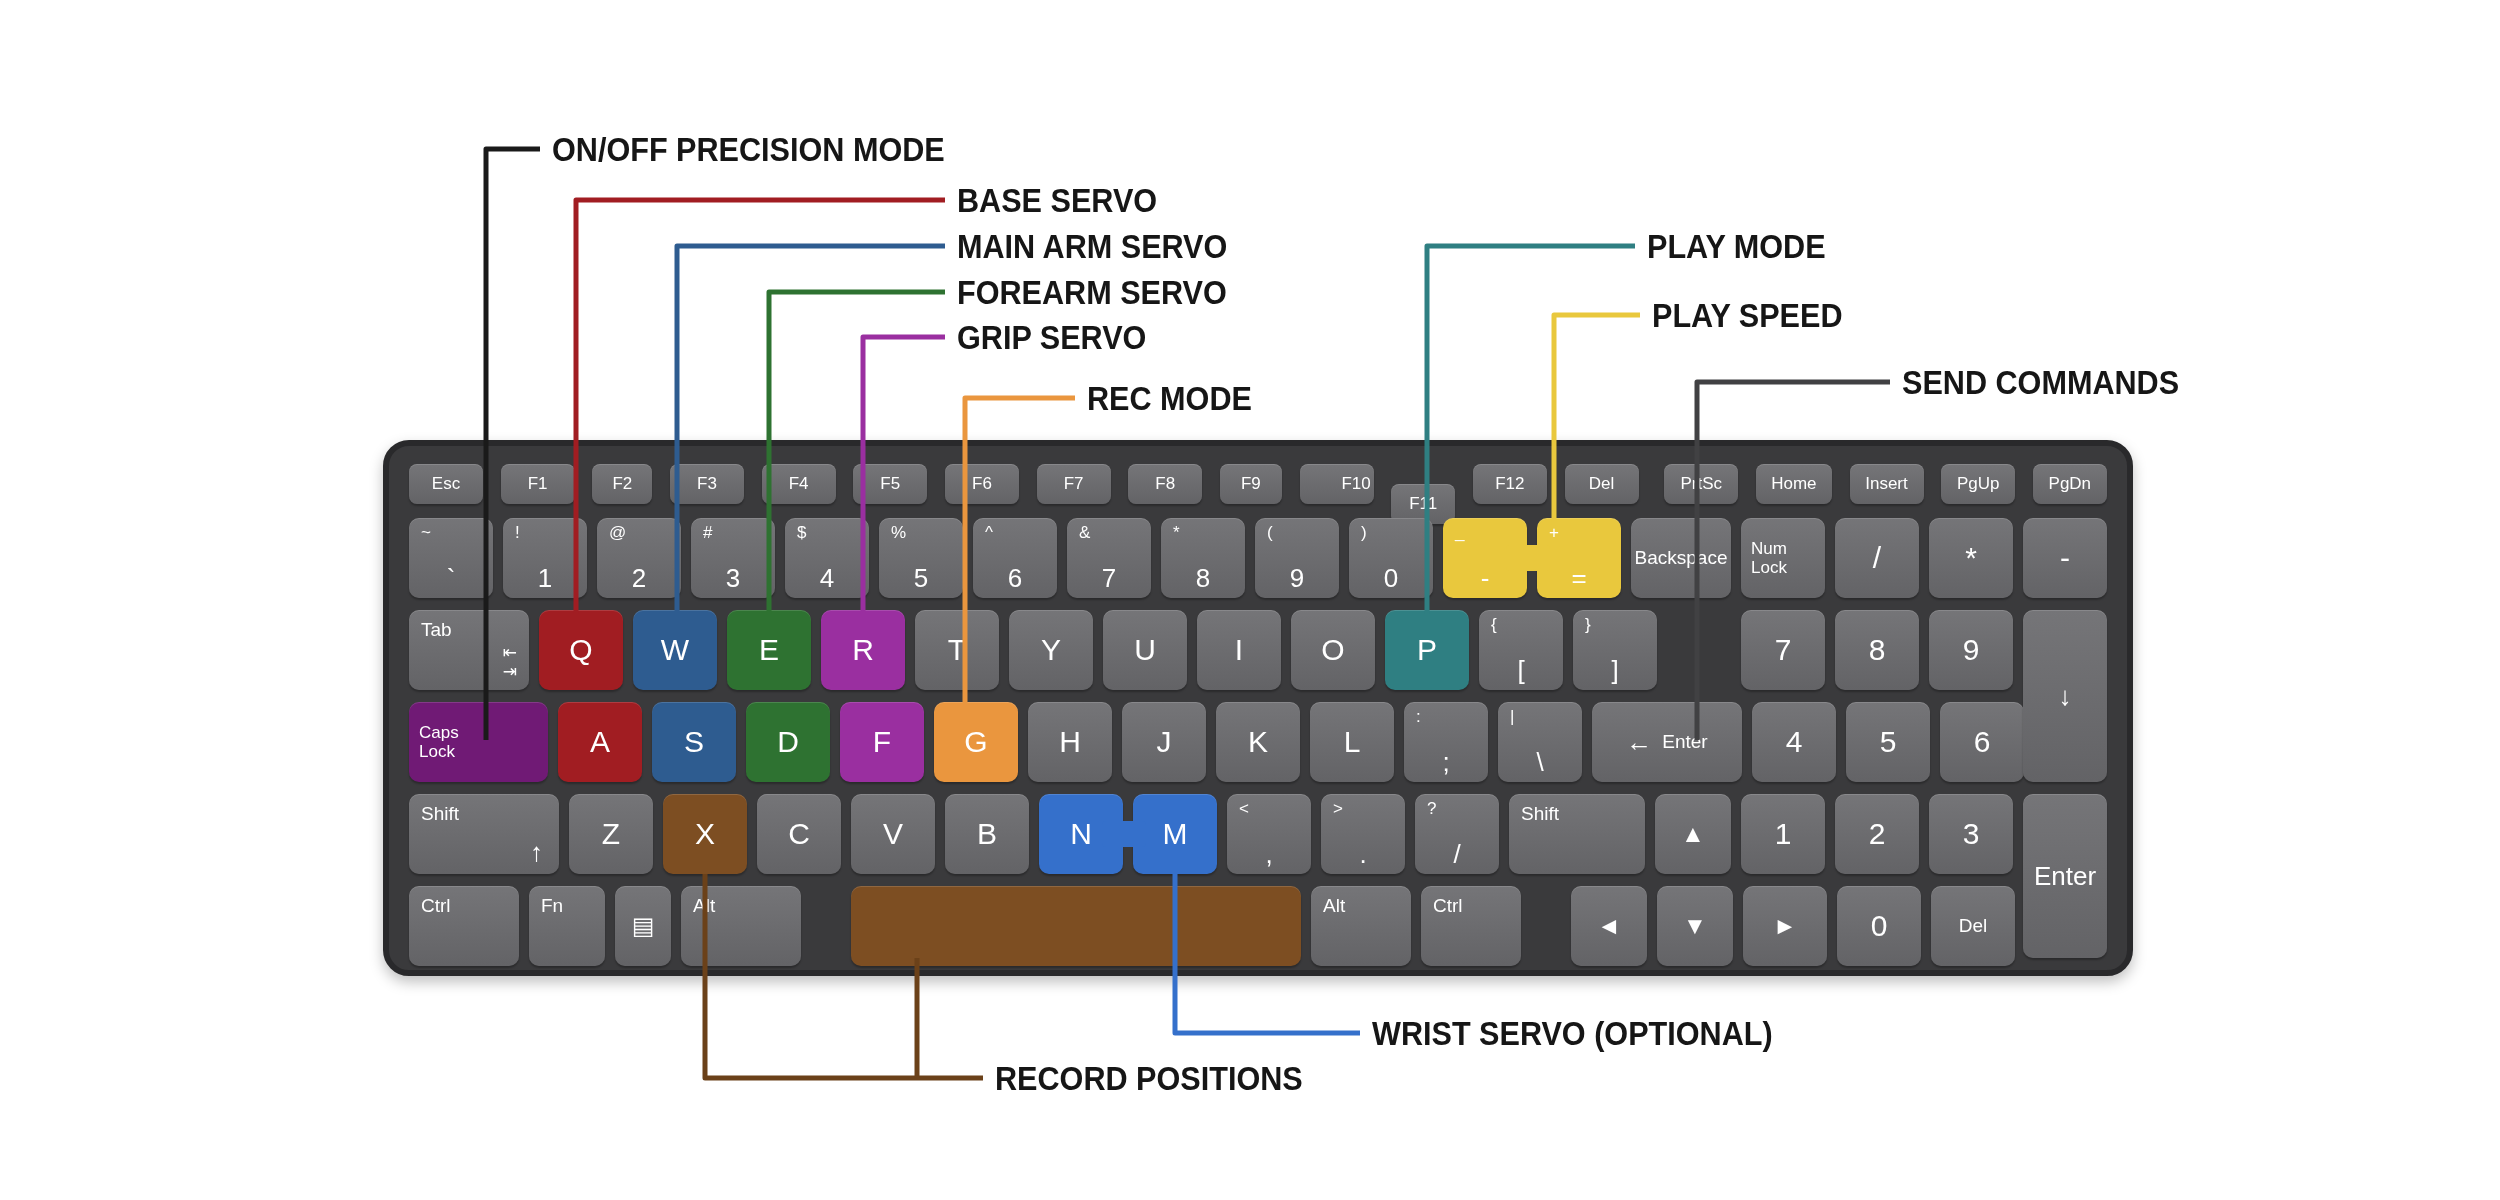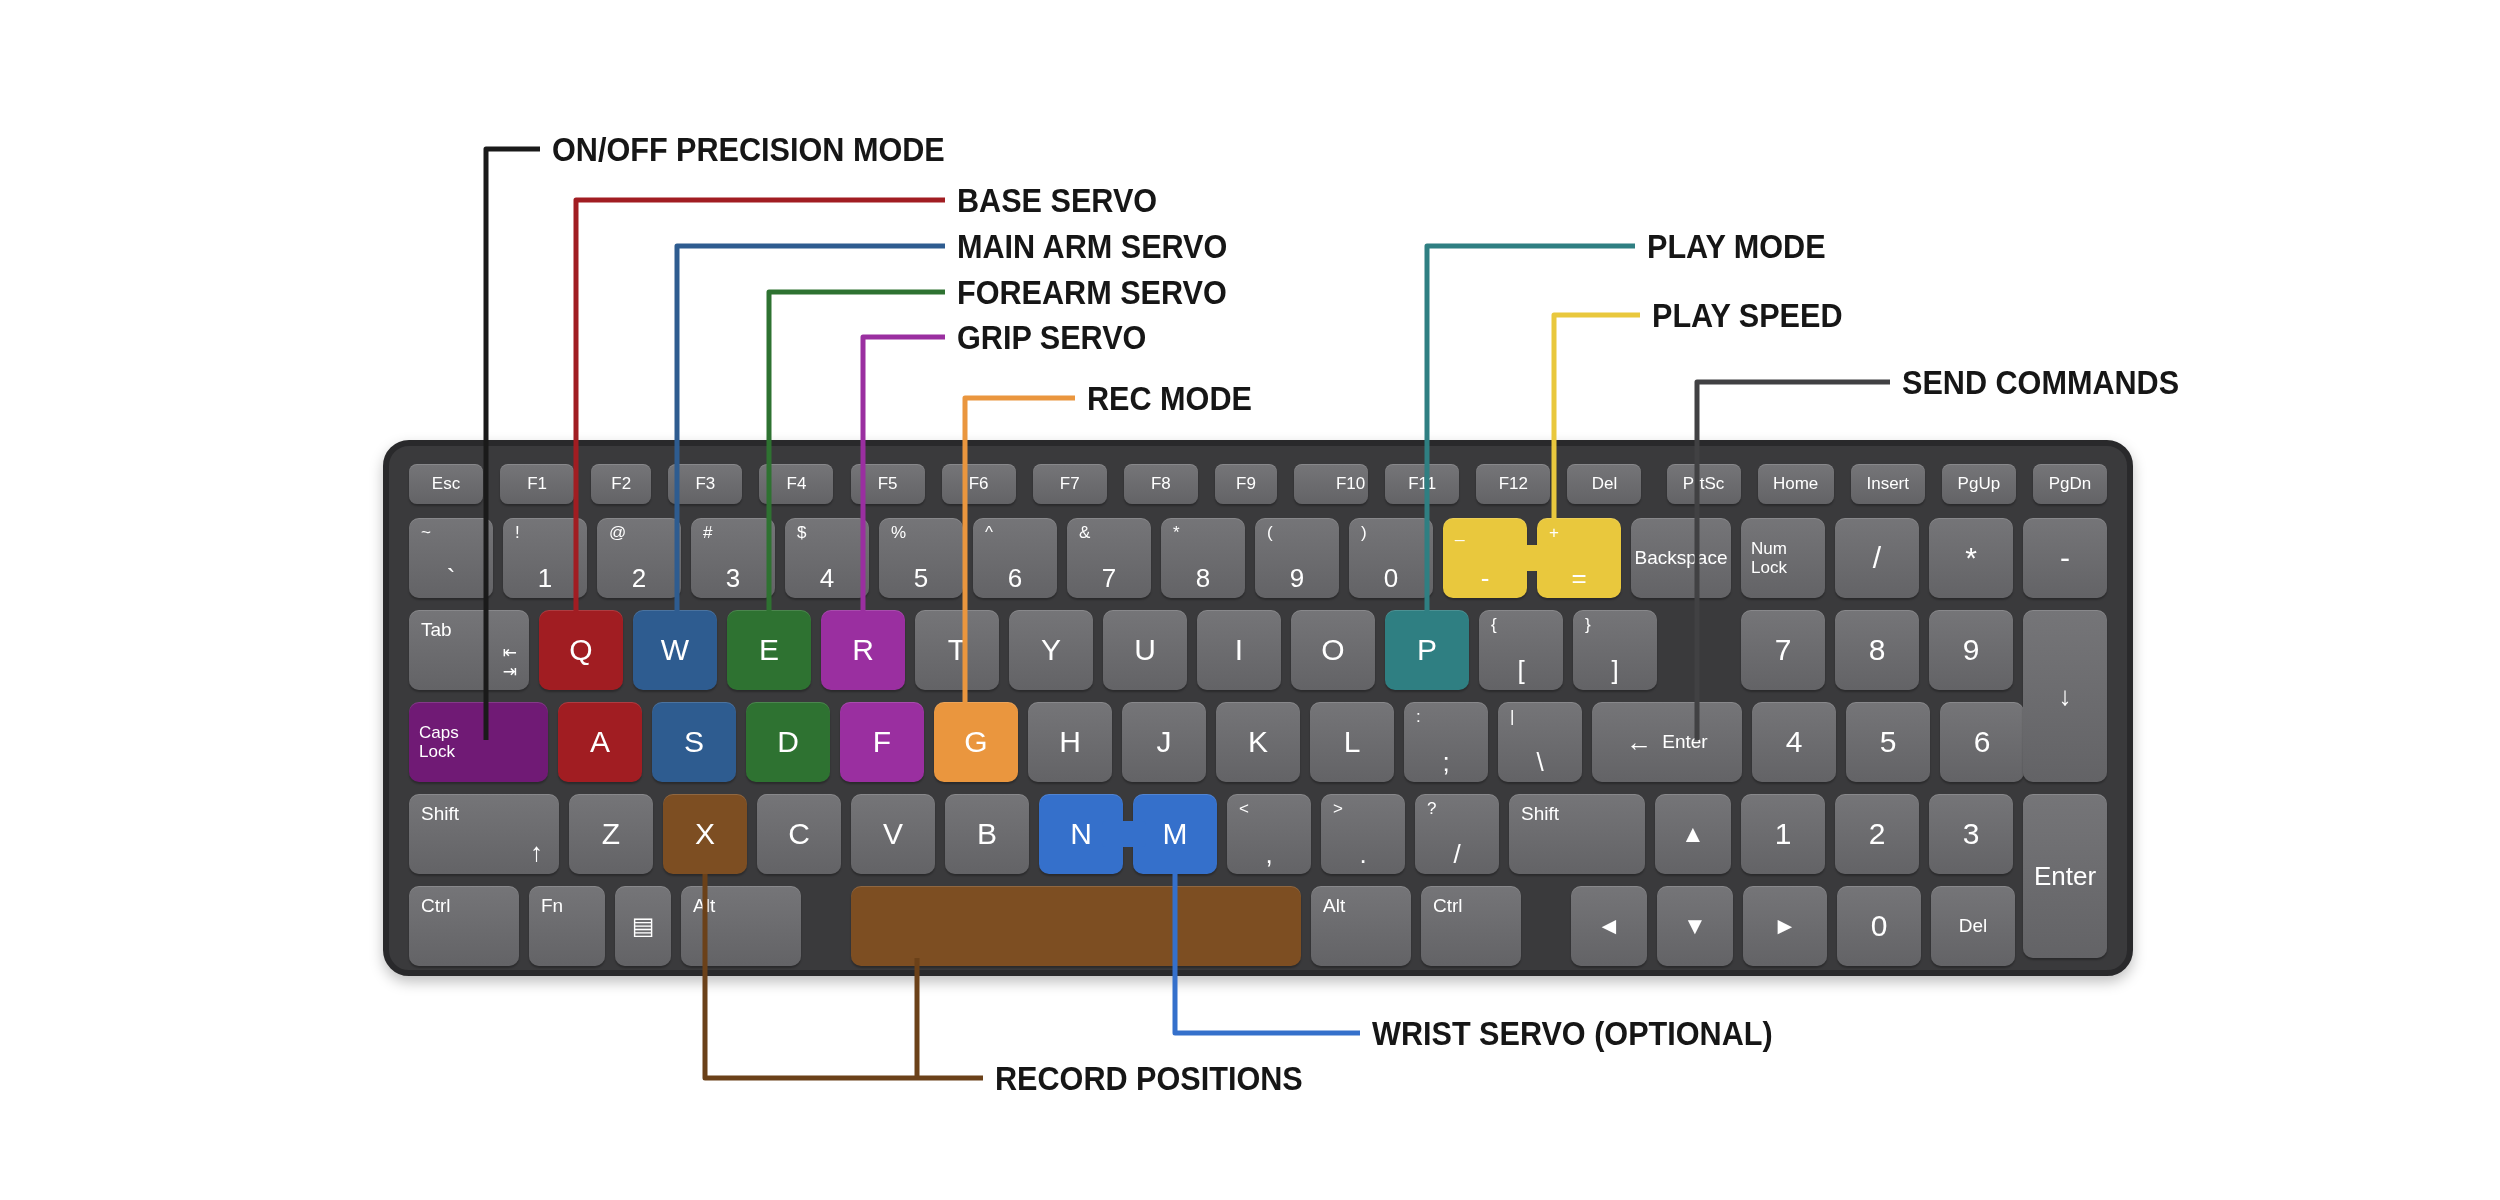--- a/index.html
+++ b/index.html
@@ -76,21 +76,21 @@
         </div>
         <div class="key" style="width: 74px;">
           <span>F8</span>
         </div>
         <div class="key" style="width: 62px;">
           <span>F9</span>
         </div>
         <div class="key" style="width: 74px; padding-left: 39px;">
           <span>F10</span>
         </div>
-        <div class="key" style="width: 74px;">
+        <div class="key" style="width: 64px; margin-top: 20px;">
           <span>F11</span>
         </div>
         <div class="key" style="width: 74px; text-align: center;">
           <span>F12</span>
         </div>
         <div class="key" style="width: 74px;">
           <span>Del</span>
         </div>
         <div class="key" style="width: 74px; margin-left: 8px;">
           <span>PrtSc</span>

